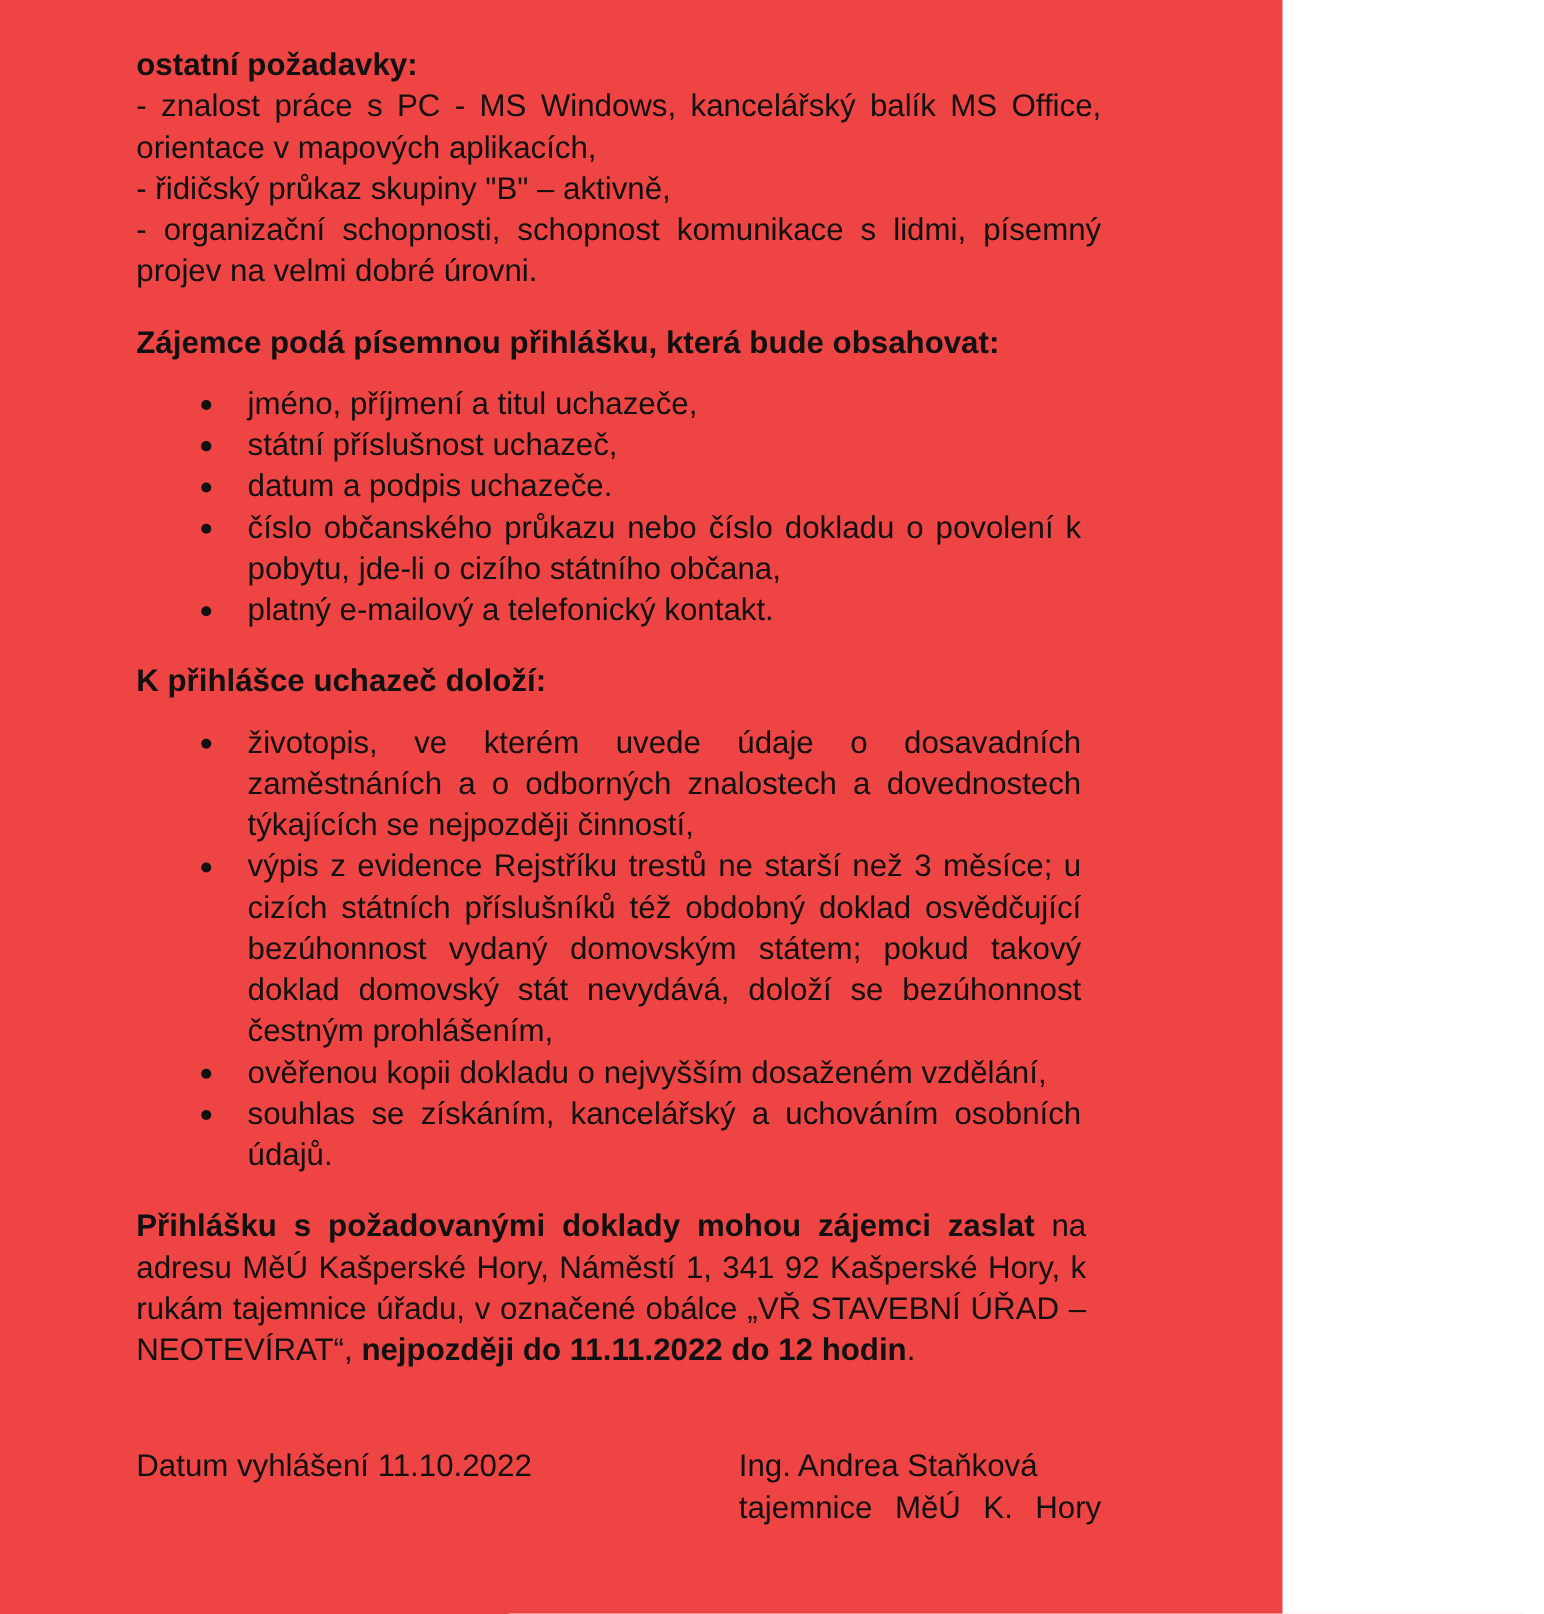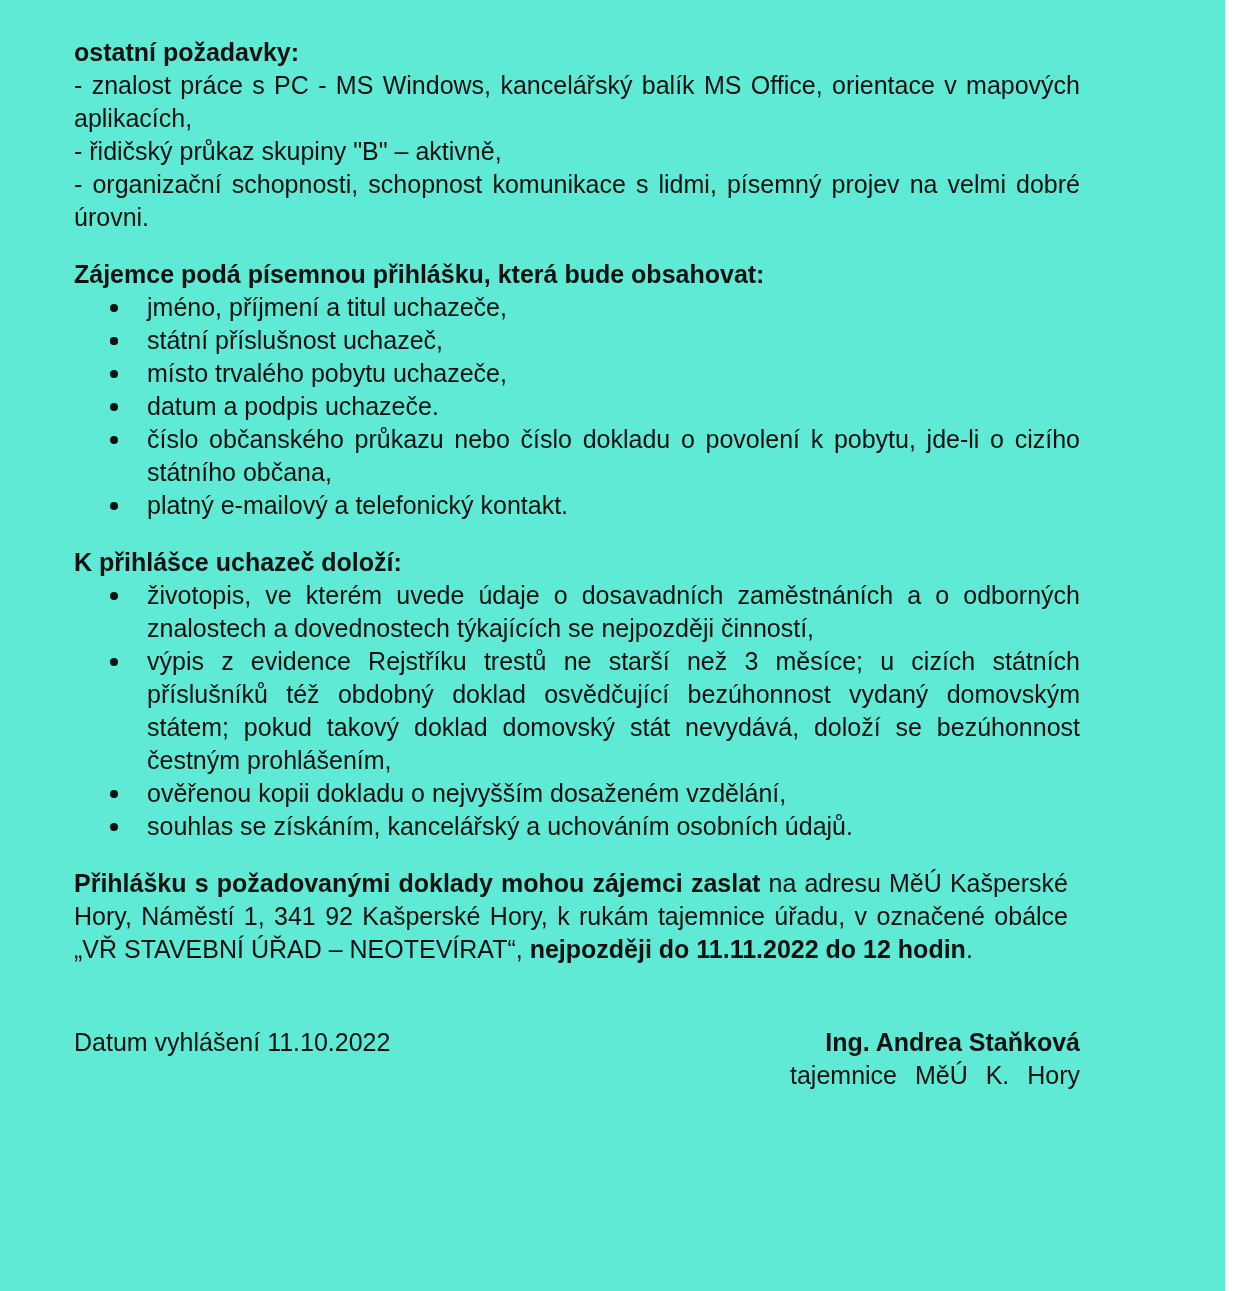--- a/index.html
+++ b/index.html
@@ -12,39 +12,39 @@
     height: 1291px;
     overflow: hidden;
     font-family: "Liberation Sans", sans-serif;
     font-size: 25px;
     line-height: 33px;
     color: #111111;
     -webkit-font-smoothing: antialiased;
   }
   .page {
     box-sizing: border-box;
-    width: 1225px;
+    width: 1026px;
     height: 1291px;
-    padding: 36px 145px 0 74px;
-    background: #5eead4;
+    padding: 36px 145px 0 109px;
+    background: #ef4444;
   }
   .heading {
     font-weight: bold;
     margin: 0;
   }
   .para {
     margin: 0;
     text-align: justify;
   }
   .section {
     margin-top: 24px;
   }
   ul.bullets {
     list-style: none;
-    margin: 0;
+    margin: 16px;
     padding: 0;
   }
   ul.bullets li {
     position: relative;
     padding-left: 73px;
     text-align: justify;
     margin: 0;
   }
   ul.bullets li .bullet-dot {
     position: absolute;
@@ -66,22 +66,21 @@
     margin-top: 60px;
     display: flex;
     justify-content: space-between;
     align-items: flex-start;
   }
   .signature {
     width: 290px;
   }
   .sig-name {
     margin: 0;
-    text-align: right;
-    font-weight: bold;
+    text-align: left;
   }
   .sig-title {
     margin: 0;
     text-align: justify;
     text-align-last: justify;
   }
 </style>
 </head>
 <body>
 
@@ -100,24 +99,20 @@
       <li>
         <span class="bullet-dot"></span>
         <span>jméno, příjmení a titul uchazeče,</span>
       </li>
       <li>
         <span class="bullet-dot"></span>
       </li>
       <li>
         <span class="bullet-dot"></span>
         <span>státní příslušnost uchazeč,</span>
-      </li>
-      <li>
-        <span class="bullet-dot"></span>
-        <span>místo trvalého pobytu uchazeče,</span>
       </li>
       <li>
         <span class="bullet-dot"></span>
         <span>datum a podpis uchazeče.</span>
       </li>
       <li>
         <span class="bullet-dot"></span>
         <span>číslo občanského průkazu nebo číslo dokladu o povolení k pobytu, jde-li o cizího státního občana,</span>
       </li>
       <li>

